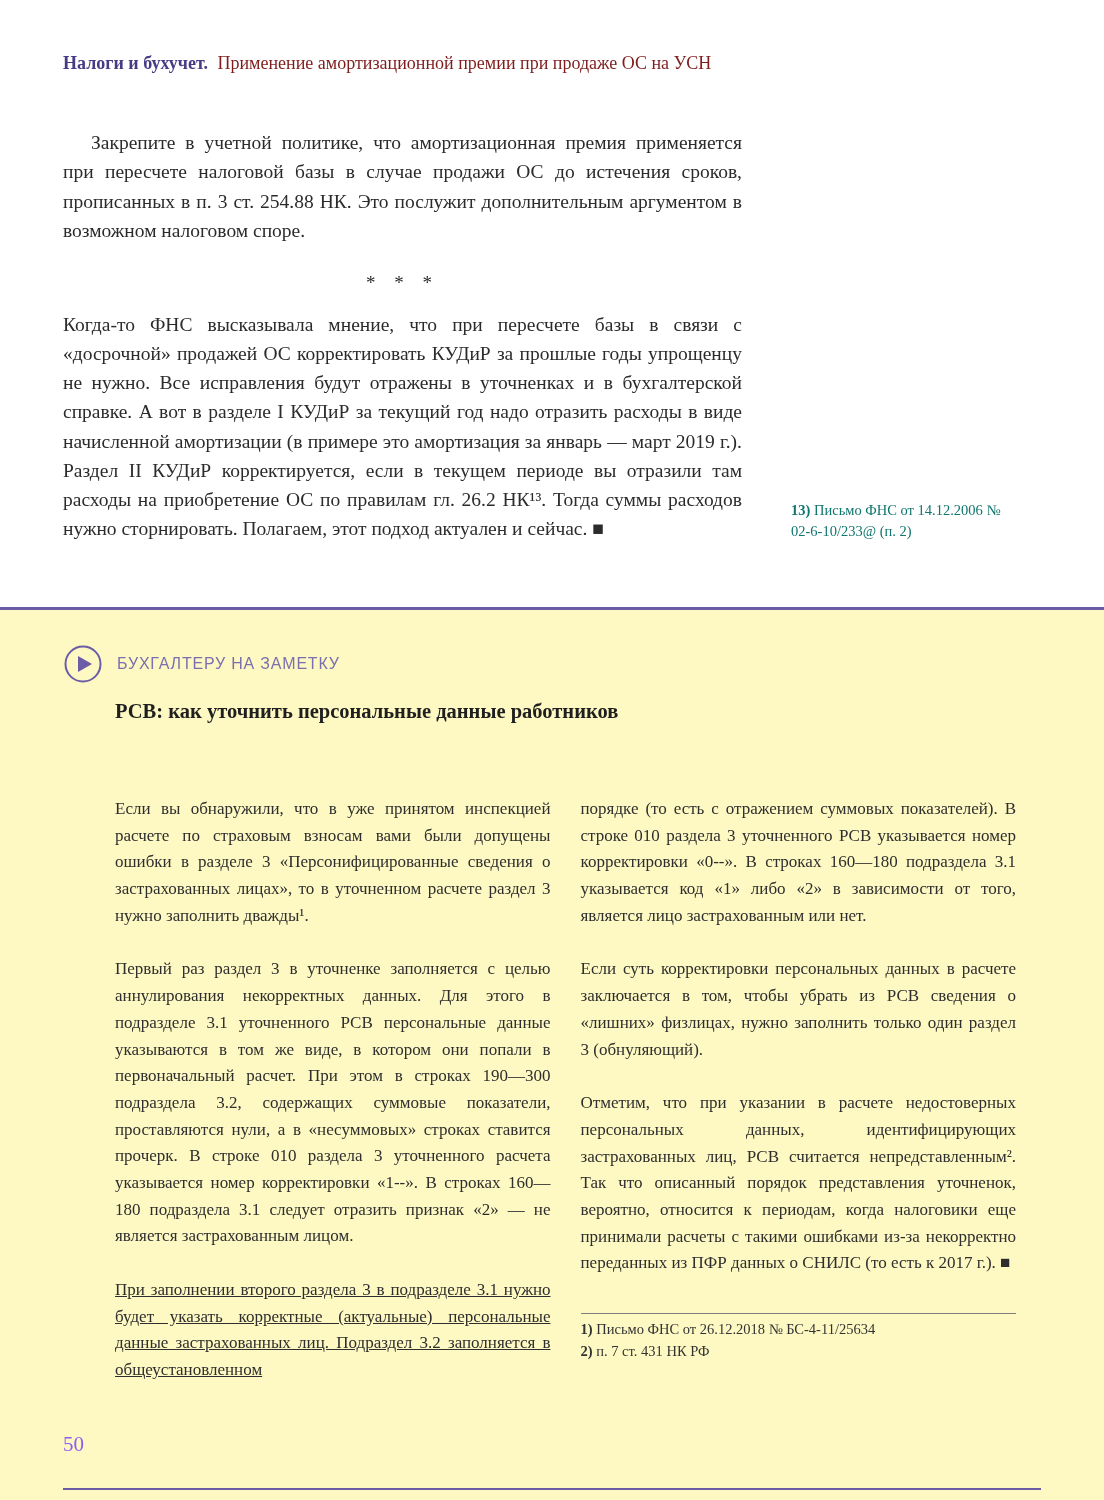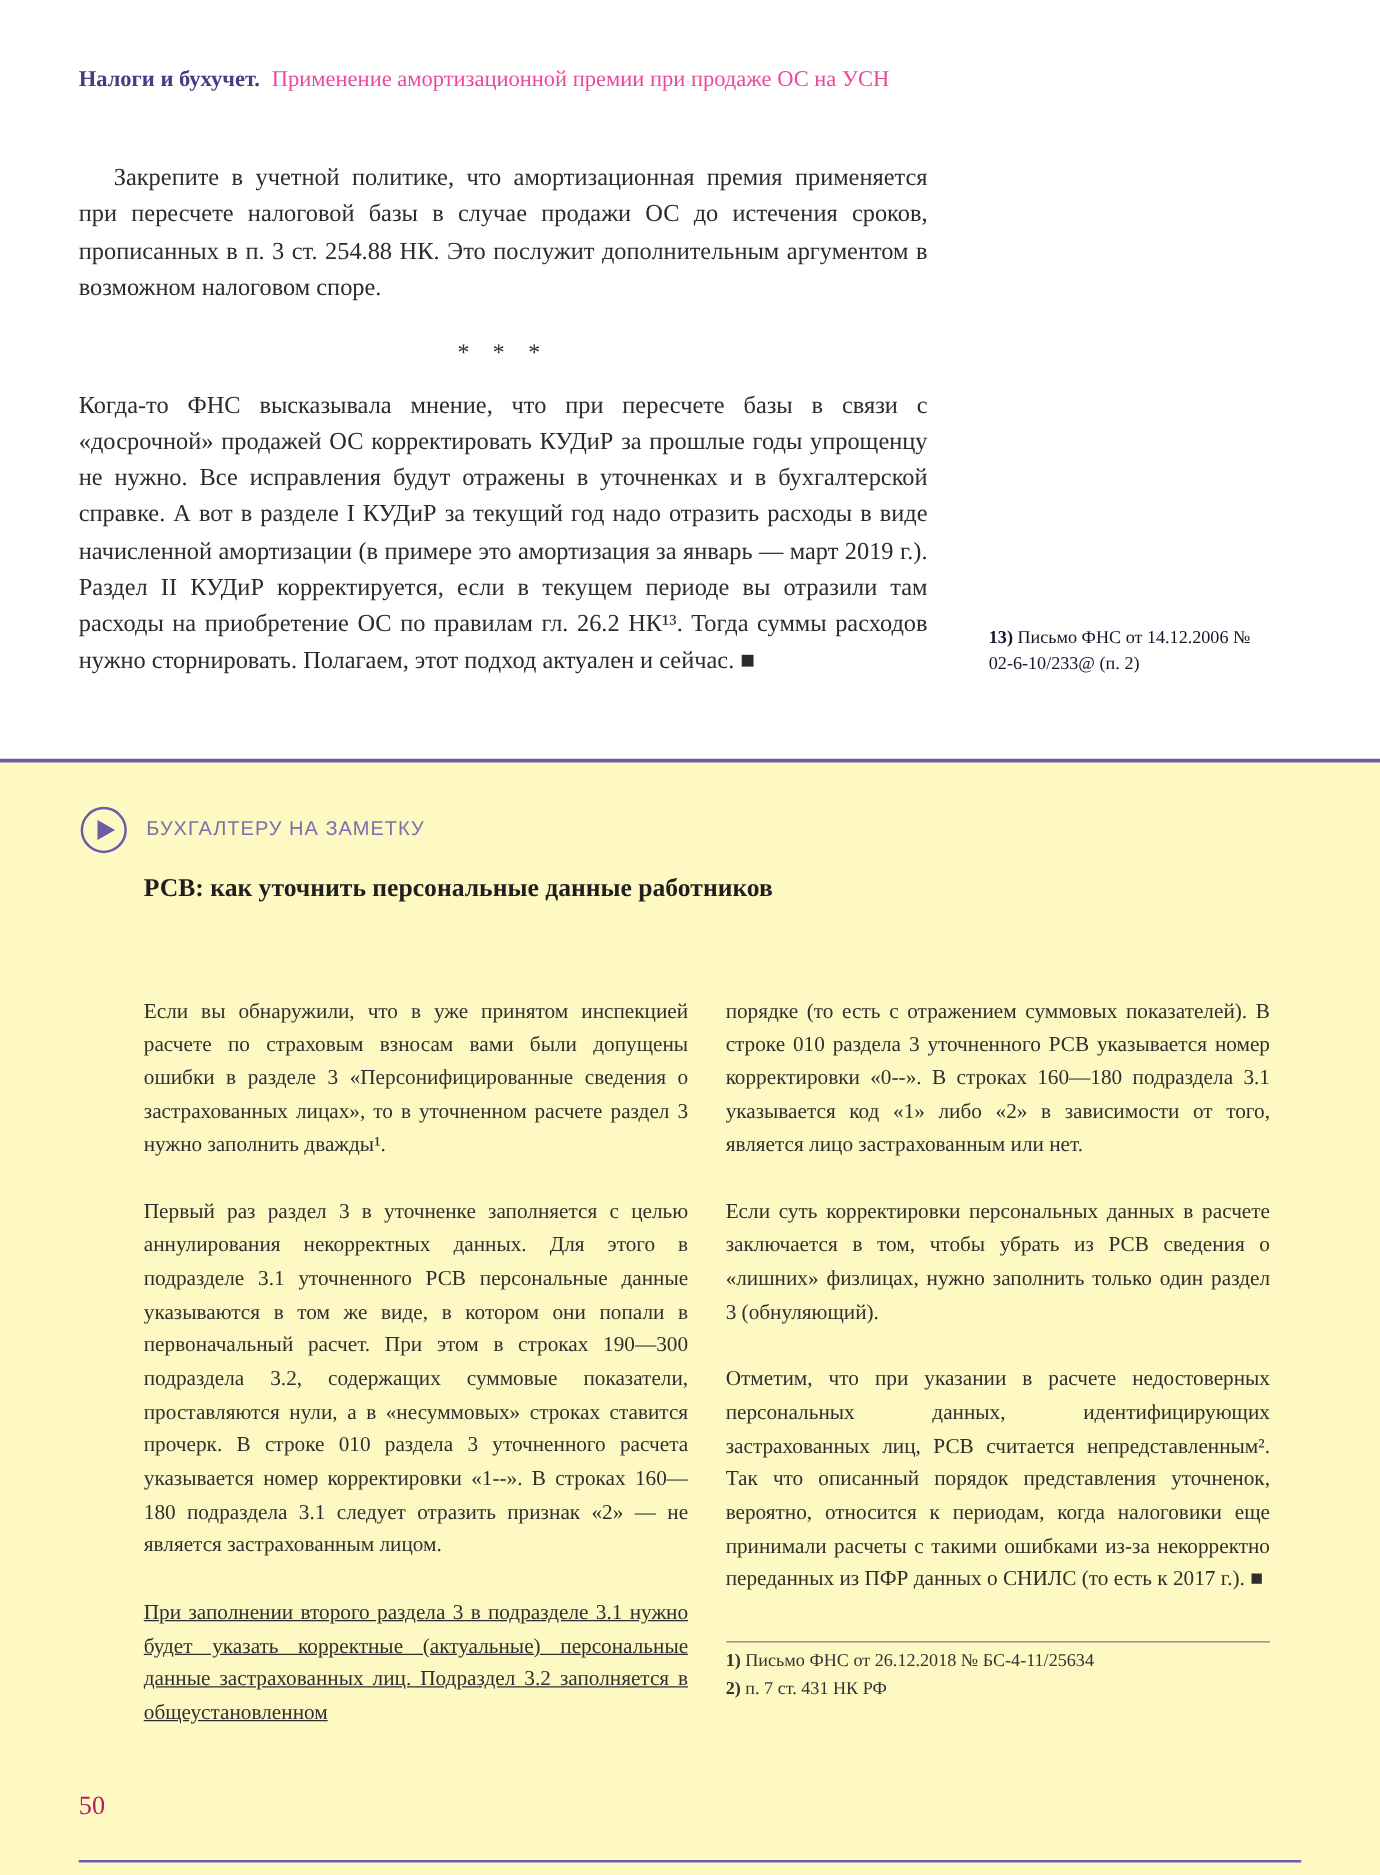--- a/index.html
+++ b/index.html
@@ -11,21 +11,21 @@
     background: #ffffff;
     font-family: "Liberation Serif", serif;
     color: #2e2e2e;
     overflow: hidden;
   }
 
   
   .page-header { position: absolute; left: 63px; top: 52px; width: 978px; }
   .running-head { font-size: 18px; line-height: 1.3; }
   .rubric { color: #473b84; font-weight: bold; }
-  .running-title { color: #ec4899; margin-left: 5px; }
+  .running-title { color: #7f1d1d; margin-left: 5px; }
 
   
   .article-text {
     position: absolute;
     left: 63px; top: 128px;
     width: 679px;
     font-size: 19.5px;
     line-height: 1.5;
     text-align: justify;
     color: #2b2b2b;
@@ -39,21 +39,21 @@
     margin: 20px 0 12px;
   }
 
   
   .margin-note {
     position: absolute;
     left: 791px; top: 500px;
     width: 232px;
     font-size: 14.5px;
     line-height: 1.45;
-    color: #0f172a;
+    color: #0f766e;
     text-align: left;
   }
   .fn-num { font-weight: bold; }
 
   
   .note-box {
     position: absolute;
     left: 0; top: 607px;
     width: 1104px; height: 962px;
     background: #fef9c3;
@@ -103,21 +103,21 @@
     border-top: 1px solid #7f7f7f;
     padding-top: 4px;
   }
   .fn { font-size: 14.5px; line-height: 1.55; color: #333333; }
 
   
   .page-number {
     position: absolute;
     left: 63px; top: 1432px;
     font-size: 21px;
-    color: #be185d;
+    color: #8b5cf6;
   }
   .bottom-rule {
     position: absolute;
     left: 63px; bottom: 10px;
     width: 978px; height: 2px;
     background: #6c5ca6;
   }
 </style>
 </head>
 <body>

